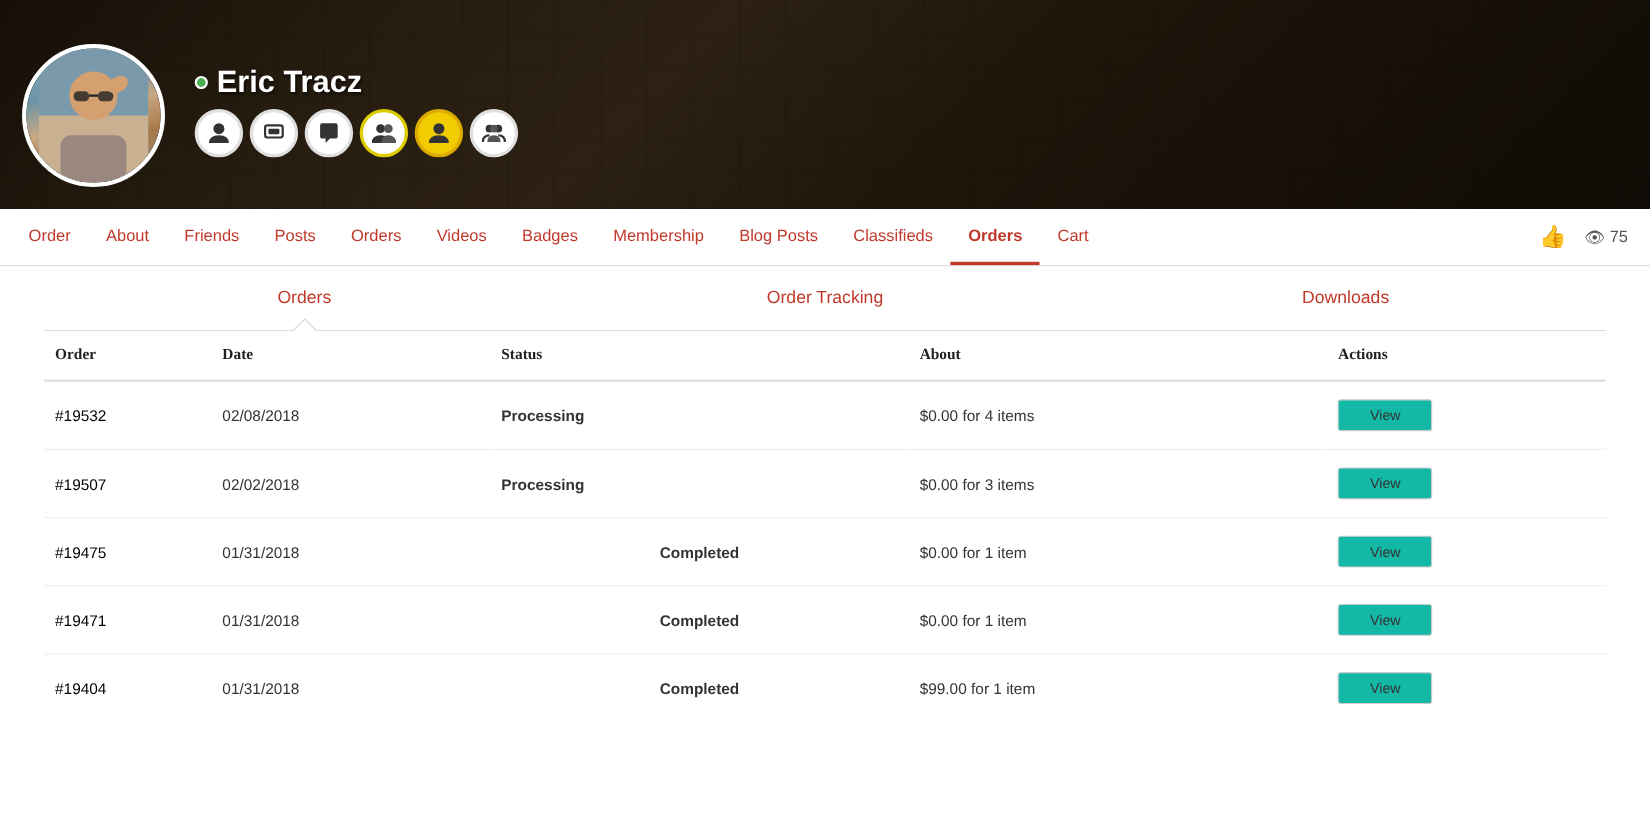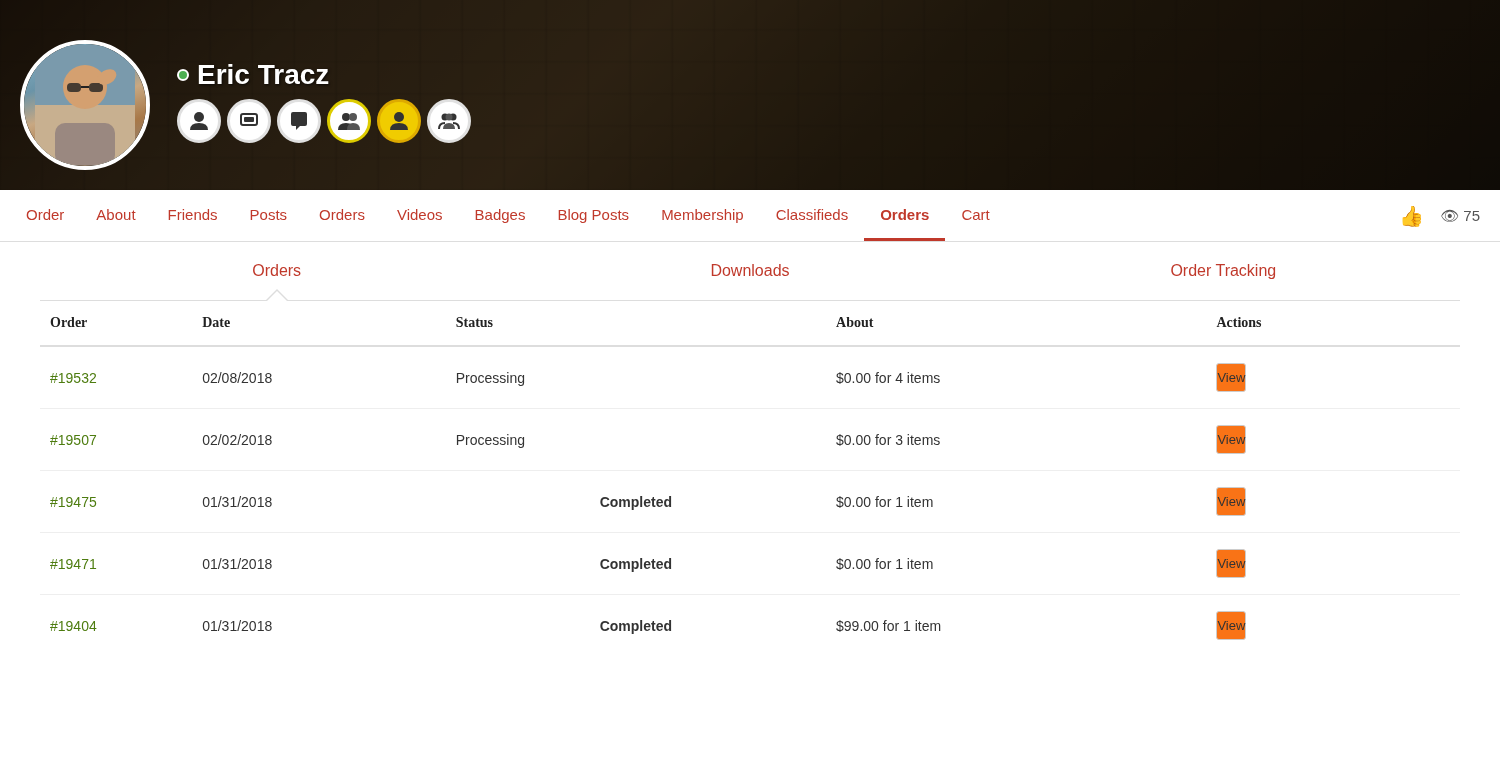--- a/index.html
+++ b/index.html
@@ -197,30 +197,30 @@
       font-family: Liberation Serif, serif;
     }
     .orders-table td {
       padding: 16px 10px;
       border-bottom: 1px solid #eee;
       font-size: 14px;
       color: #333;
     }
     .orders-table tr:last-child td { border-bottom: none; }
     .order-link {
-      color: #4d7c0f;
+      color: #000000;
       text-decoration: none;
       cursor: pointer;
     }
-    .status-processing { font-weight: 400; color: #333; margin-top: 40px; }
+    .status-processing { font-weight: 700; color: #333; margin-top: 40px; }
     .status-completed { font-weight: 700; color: #333; text-align: center; }
     .view-btn {
-      padding: 6px 0;
+      padding: 6px 28px;
       border: 1px solid #ccc;
-      background: #f97316;
+      background: #14b8a6;
       border-radius: 3px;
       cursor: pointer;
       font-size: 13px;
       color: #333;
     }
 
     .col-order { width: 120px; }
     .col-date { width: 200px; }
     .col-status { width: 300px; }
     .col-total { width: 300px; }
@@ -311,40 +311,40 @@
 
 <div class="nav-bar">
   <div class="nav-tabs" id="nav-tabs-container">
       <a class="nav-tab inactive">Order</a>
       <a class="nav-tab inactive">About</a>
       <a class="nav-tab inactive">Friends</a>
       <a class="nav-tab inactive">Posts</a>
       <a class="nav-tab inactive">Orders</a>
       <a class="nav-tab inactive">Videos</a>
       <a class="nav-tab inactive">Badges</a>
+      <a class="nav-tab inactive">Membership</a>
       <a class="nav-tab inactive">Blog Posts</a>
-      <a class="nav-tab inactive">Membership</a>
       <a class="nav-tab inactive">Classifieds</a>
       <a class="nav-tab active">Orders</a>
       <a class="nav-tab inactive">Cart</a>
     </div>
   <div class="nav-right">
     <span class="nav-thumb">👍</span>
     <div class="nav-views">
       <span>👁</span>
       <span>75</span>
     </div>
   </div>
 </div>
 
 <div class="content-area">
   <div class="sub-tabs" id="sub-tabs-container">
       <div class="sub-tab active">Orders</div>
+      <div class="sub-tab">Order Tracking</div>
       <div class="sub-tab">Downloads</div>
-      <div class="sub-tab">Order Tracking</div>
     </div>
 
   <table class="orders-table">
     <thead>
       <tr>
         <th class="col-order">Order</th>
         <th class="col-date">Date</th>
         <th class="col-status">Status</th>
         <th class="col-total">About</th>
         <th class="col-actions">Actions</th>

